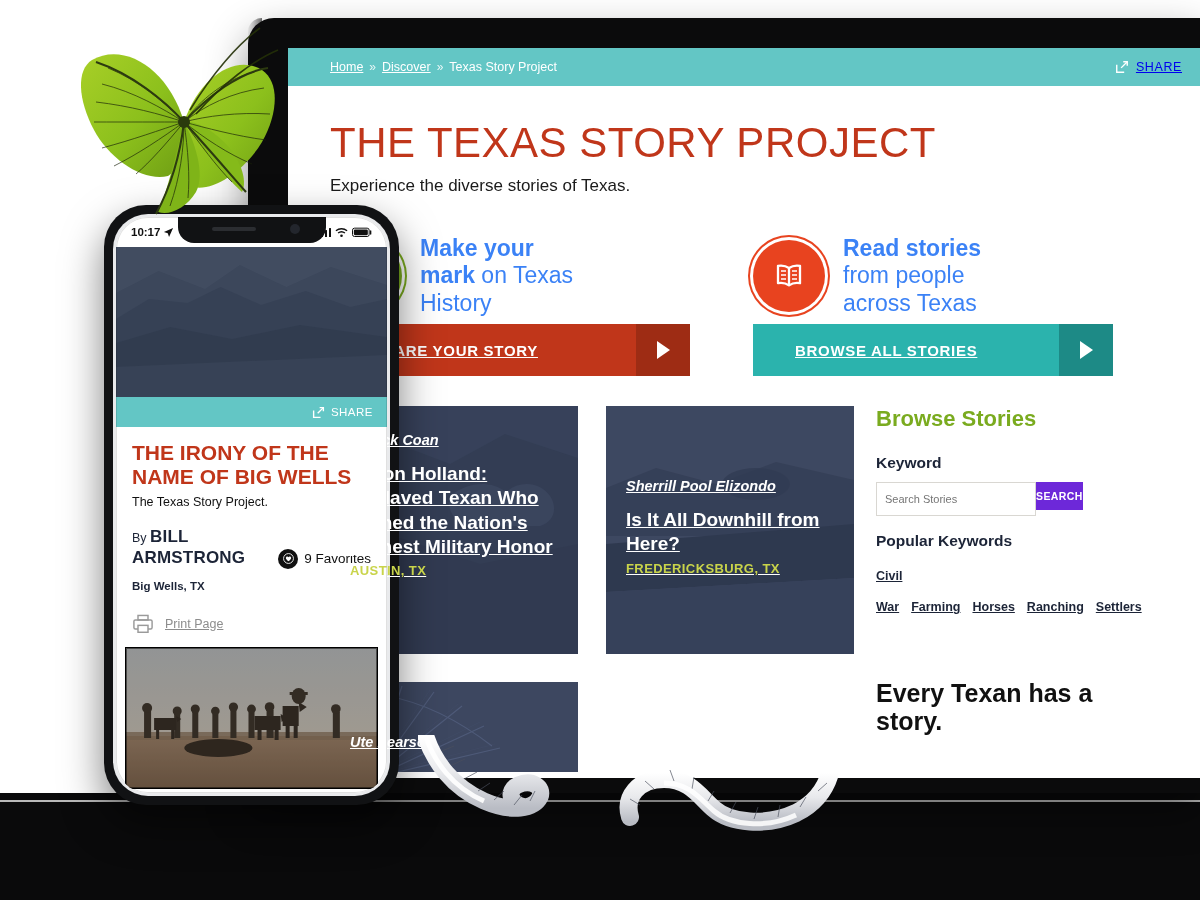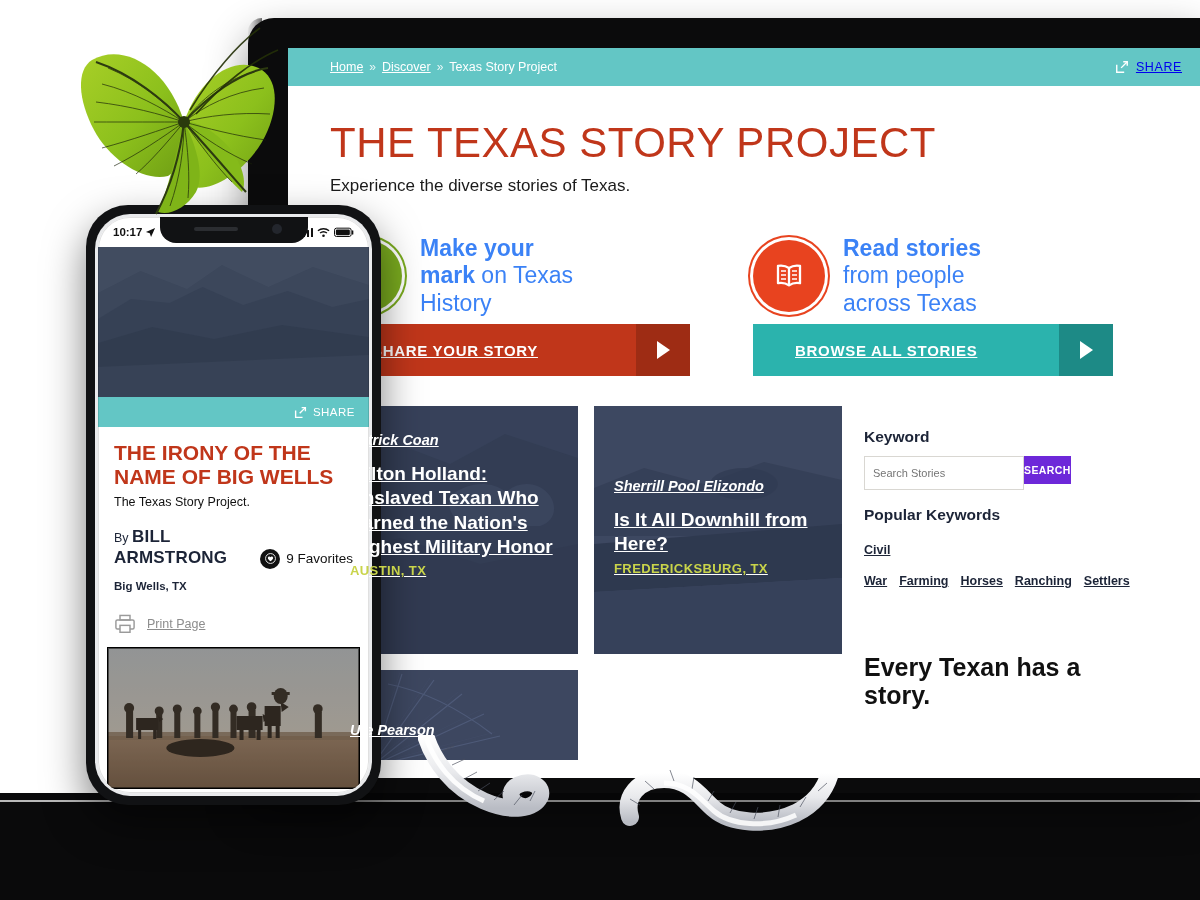--- a/index.html
+++ b/index.html
@@ -71,21 +71,21 @@
   .cta-btn .lbl { flex: 1; padding-left: 42px; }
   .cta-btn .arw { width: 54px; height: 52px; display:flex; align-items:center; justify-content:center; }
   .btn-red { background: #c0361a; }
   .btn-red .arw { background: #9e2c14; }
   .btn-teal { background: #2bb3ad; text-decoration: underline; }
   .btn-teal .arw { background: #1d8a86; }
   .tri { width:0;height:0;border-left:13px solid #fff;border-top:9px solid transparent;border-bottom:9px solid transparent;}
 
   
   .grid-wrap { display: flex; margin-top: 30px; gap: 12px; padding-right: 0; }
-  .cards { display: grid; grid-template-columns: 248px 248px; gap: 16px; }
+  .cards { display: grid; grid-template-columns: 248px 248px; gap: 28px; }
   .card {
     height: 248px; position: relative; overflow: hidden;
     background: #3c4761;
     padding: 26px 20px;
     color: #fff;
   }
   .card-scene { position:absolute; inset:0; }
   .card-inner { position: relative; z-index: 2; }
   .card-author { font-size: 14.5px; font-style: italic; font-weight: 600; margin-bottom: 14px; }
   .card-title { font-size: 19px; font-weight: 600; line-height: 1.28; }
@@ -105,21 +105,21 @@
     width: 63px; background: #6d28d9; color: #fff; border: 0;
     font-size: 10.5px; font-weight: bold; letter-spacing: .4px; cursor: pointer;
     font-family: "Liberation Sans", sans-serif;
   }
   .kw-list { margin-top: 9px; width: 230px; line-height: 1.95; }
   .kw { font-size: 12.5px; font-weight: bold; color: #1c2437; margin-right: 12px; }
   .side-tag { font-size: 25px; font-weight: bold; color: #111; line-height: 1.12; margin-top: 58px; }
 
   
   #phone {
-    position: absolute; left: 86px; top: 205px;
+    position: absolute; left: 104px; top: 205px;
     width: 295px; height: 600px;
     background: #111214; border-radius: 42px;
     box-shadow: 0 18px 40px rgba(0,0,0,.5);
     padding: 9px;
   }
   #phone-rim { width:100%; height:100%; background:#e9eaec; border-radius:35px; padding:3px; }
   #phone-screen { width:100%; height:100%; background:#fff; border-radius:32px; overflow:hidden; position:relative; }
   .notch {
     position:absolute; left:50%; transform:translateX(-50%); top:0;
     width:148px; height:26px; background:#111214; border-radius: 0 0 16px 16px; z-index:6;
@@ -291,20 +291,21 @@
               </svg>
               <div class="card-inner">
                 <div class="card-author" style="margin:0">Ute Pearson</div>
               </div>
             </a>
 
 
           </div>
 
           <div class="side">
+            <div class="side-h">Browse Stories</div>
             <div class="side-lbl">Keyword</div>
             <div class="search-row">
               <input class="search-inp" type="text" placeholder="Search Stories" style="">
               <button class="search-btn">SEARCH</button>
             </div>
             <div class="side-lbl">Popular Keywords</div>
             <div class="kw-list">
               <a class="kw" href="#">Civil War</a><a class="kw" href="#">Farming</a><a class="kw" href="#">Horses</a><a class="kw" href="#">Ranching</a><a class="kw" href="#">Settlers</a>
             </div>
             <div class="side-tag">Every Texan has a story.</div>

